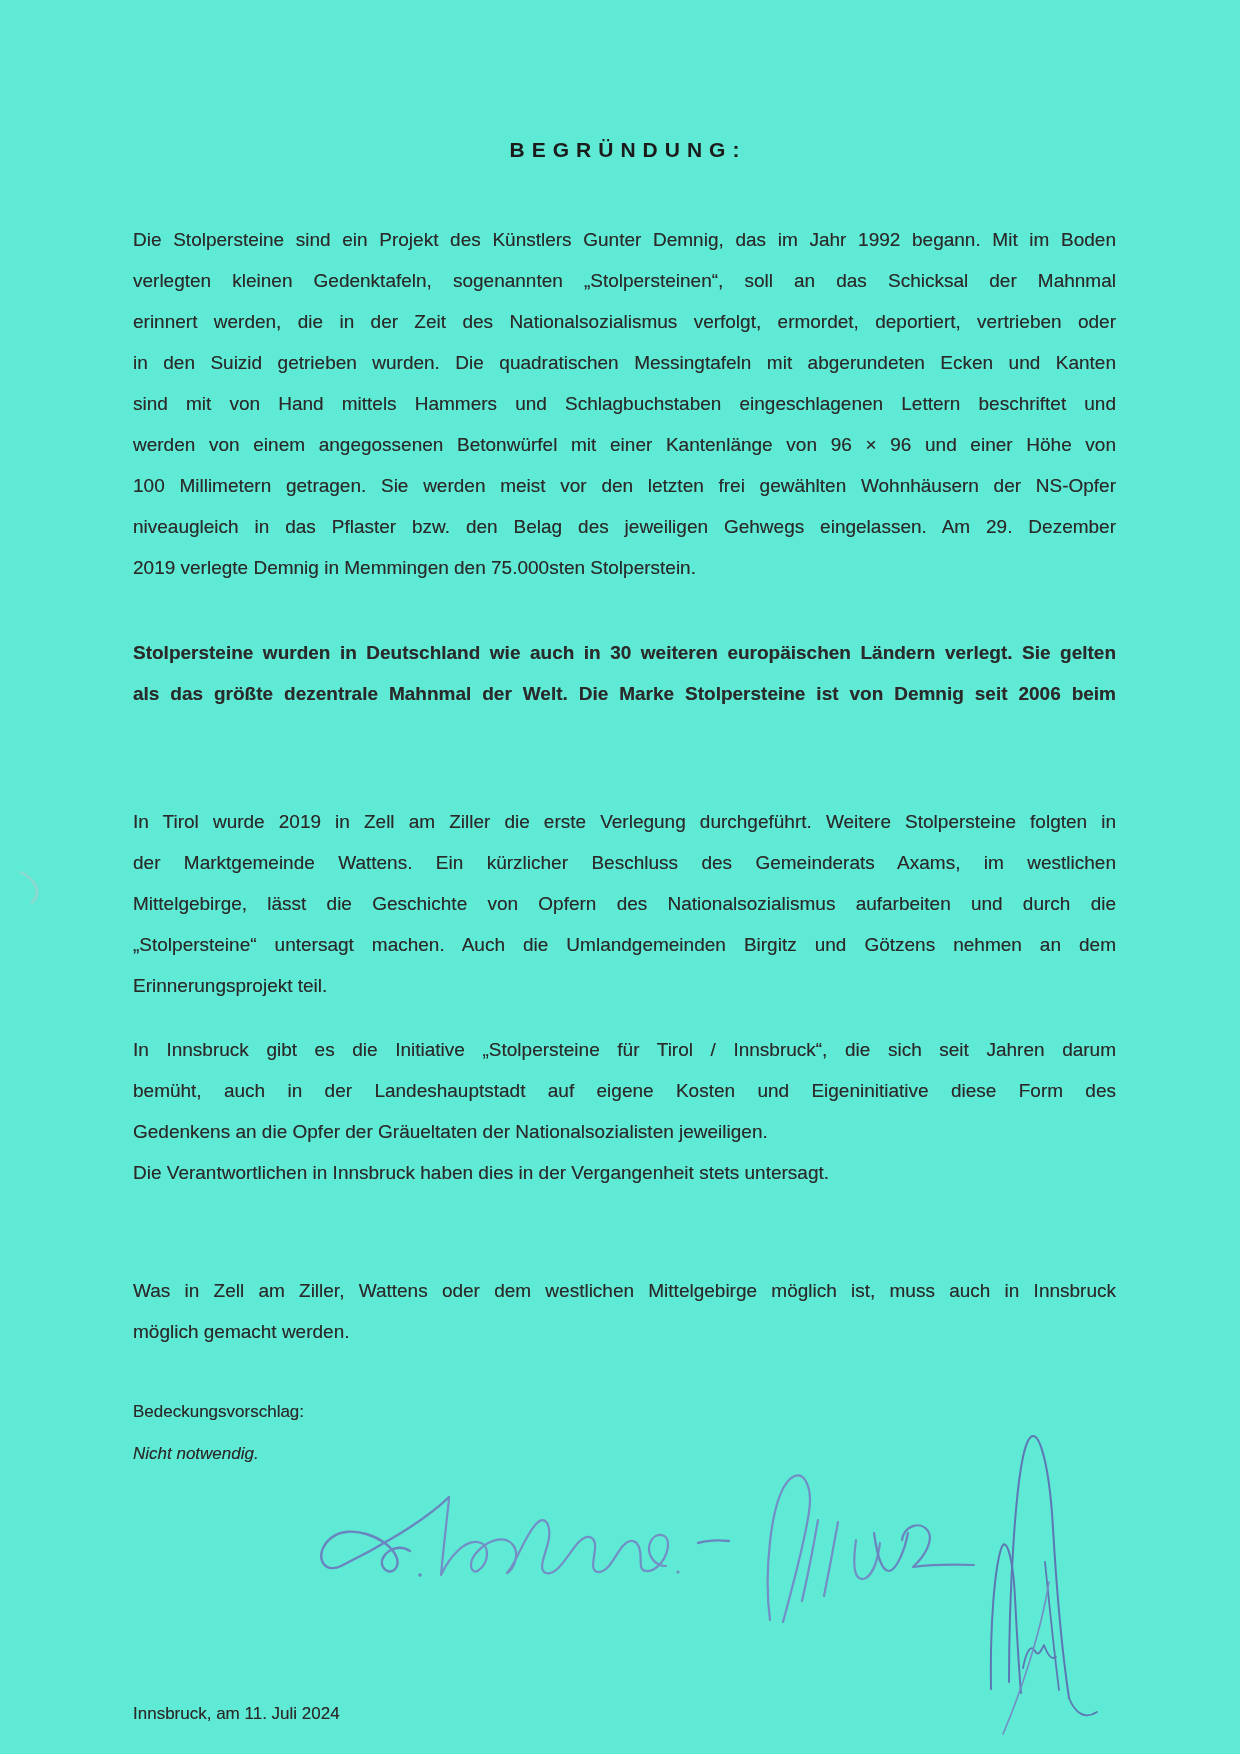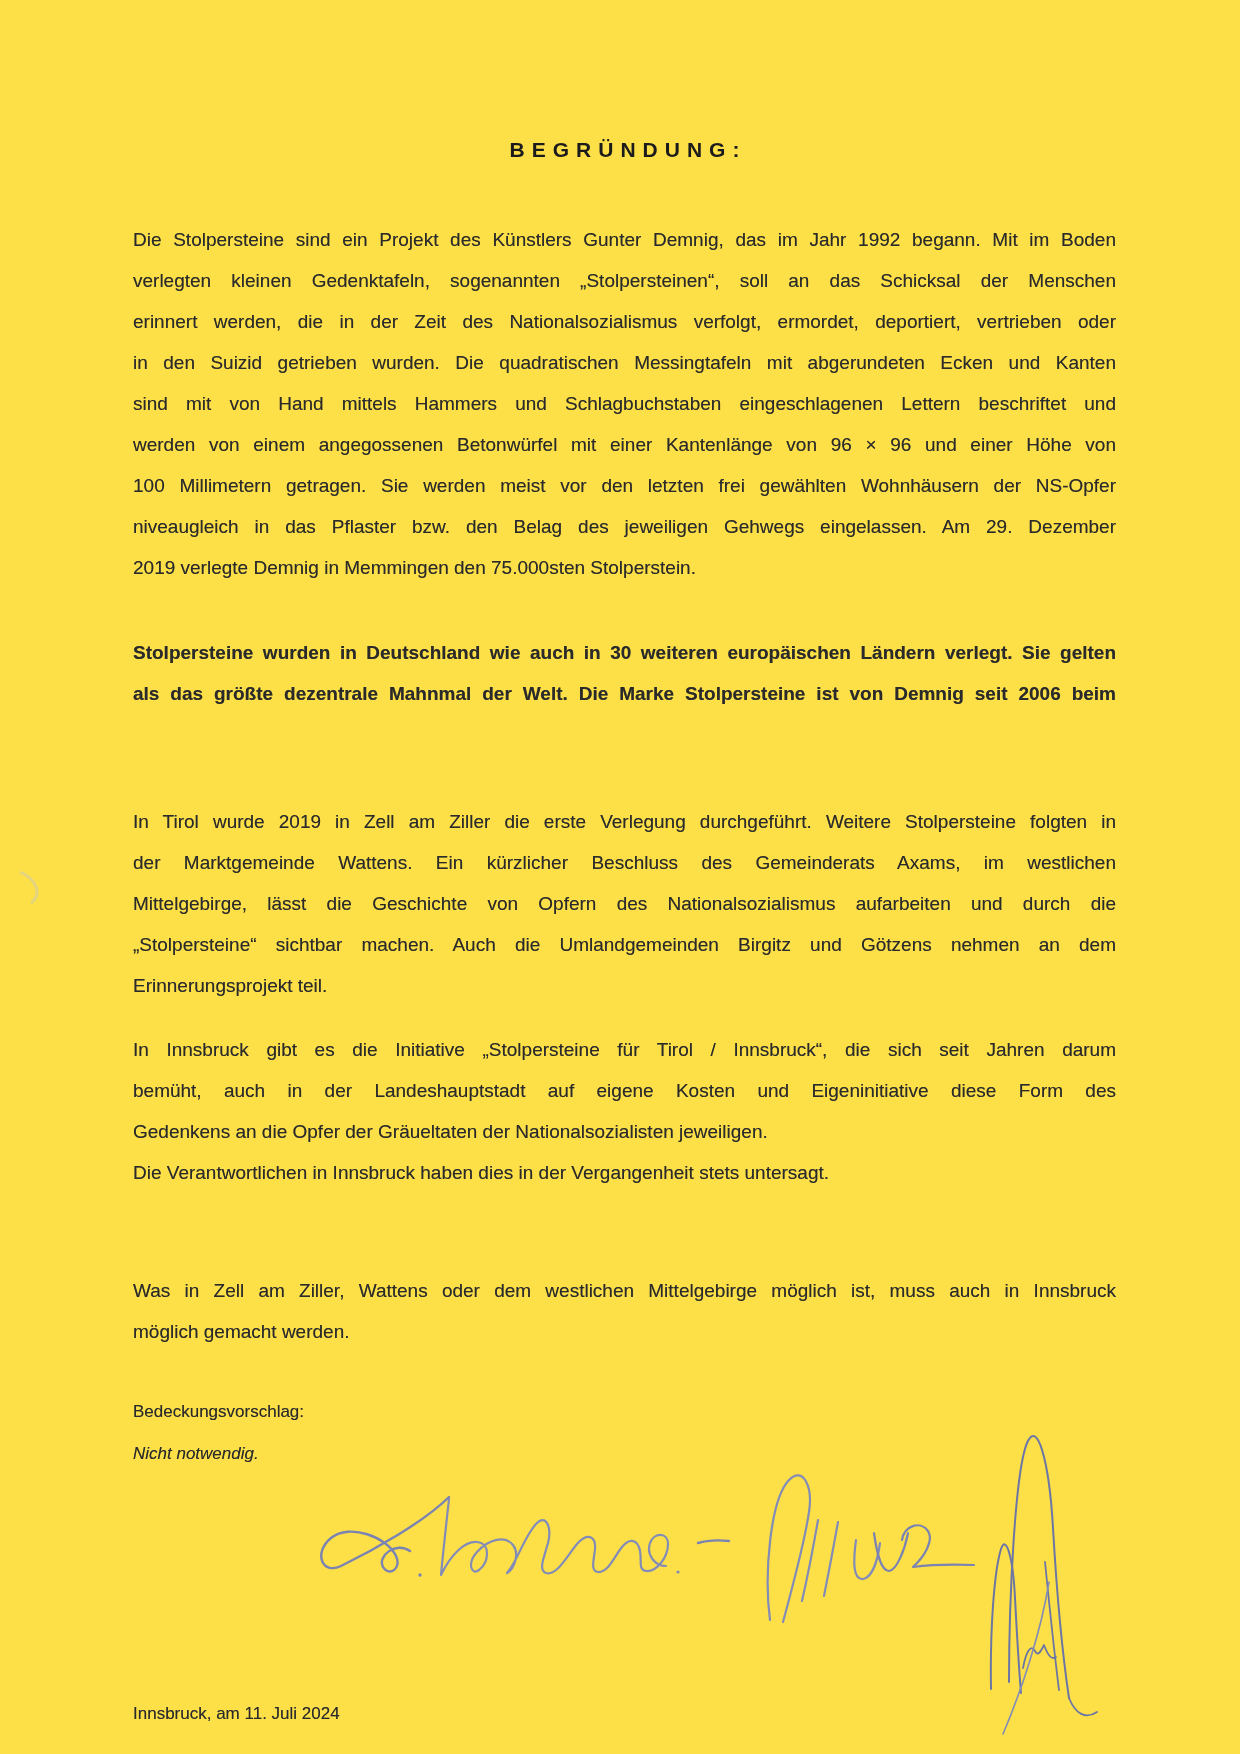--- a/index.html
+++ b/index.html
@@ -1,19 +1,19 @@
 <!DOCTYPE html>
 <html><head>
 <meta charset="utf-8">
 <style>
   html,body{margin:0;padding:0;background:#ffffff;}
   .page{
     position:relative;
     width:1240px;height:1754px;
-    background:#fde047;
+    background:#5eead4;
     font-family:"Liberation Sans",sans-serif;
     color:#262626;
     overflow:hidden;
   }
   .col{position:absolute;left:133px;width:983px;}
   .doc-title{
     top:138px;
     text-align:center;
     font-size:21px;
     font-weight:bold;
@@ -37,40 +37,40 @@
 </style>
 </head>
 <body>
 
 <div class="page">
 
   <div class="col doc-title">BEGRÜNDUNG:</div>
 
   <div class="col para p1">
     <div class="jline">Die Stolpersteine sind ein Projekt des Künstlers Gunter Demnig, das im Jahr 1992 begann. Mit im Boden</div>
-    <div class="jline">verlegten kleinen Gedenktafeln, sogenannten „Stolpersteinen“, soll an das Schicksal der Menschen</div>
+    <div class="jline">verlegten kleinen Gedenktafeln, sogenannten „Stolpersteinen“, soll an das Schicksal der Mahnmal</div>
     <div class="jline">erinnert werden, die in der Zeit des Nationalsozialismus verfolgt, ermordet, deportiert, vertrieben oder</div>
     <div class="jline">in den Suizid getrieben wurden. Die quadratischen Messingtafeln mit abgerundeten Ecken und Kanten</div>
     <div class="jline">sind mit von Hand mittels Hammers und Schlagbuchstaben eingeschlagenen Lettern beschriftet und</div>
     <div class="jline">werden von einem angegossenen Betonwürfel mit einer Kantenlänge von 96 × 96 und einer Höhe von</div>
     <div class="jline">100 Millimetern getragen. Sie werden meist vor den letzten frei gewählten Wohnhäusern der NS-Opfer</div>
     <div class="jline">niveaugleich in das Pflaster bzw. den Belag des jeweiligen Gehwegs eingelassen. Am 29. Dezember</div>
     <div class="lline">2019 verlegte Demnig in Memmingen den 75.000sten Stolperstein.</div>
   </div>
 
   <div class="col para p2">
     <div class="jline">Stolpersteine wurden in Deutschland wie auch in 30 weiteren europäischen Ländern verlegt. Sie gelten</div>
     <div class="jline">als das größte dezentrale Mahnmal der Welt. Die Marke Stolpersteine ist von Demnig seit 2006 beim</div>
   </div>
 
   <div class="col para p3">
     <div class="jline">In Tirol wurde 2019 in Zell am Ziller die erste Verlegung durchgeführt. Weitere Stolpersteine folgten in</div>
     <div class="jline">der Marktgemeinde Wattens. Ein kürzlicher Beschluss des Gemeinderats Axams, im westlichen</div>
     <div class="jline">Mittelgebirge, lässt die Geschichte von Opfern des Nationalsozialismus aufarbeiten und durch die</div>
-    <div class="jline">„Stolpersteine“ sichtbar machen. Auch die Umlandgemeinden Birgitz und Götzens nehmen an dem</div>
+    <div class="jline">„Stolpersteine“ untersagt machen. Auch die Umlandgemeinden Birgitz und Götzens nehmen an dem</div>
     <div class="lline">Erinnerungsprojekt teil.</div>
   </div>
 
   <div class="col para p4">
     <div class="jline">In Innsbruck gibt es die Initiative „Stolpersteine für Tirol / Innsbruck“, die sich seit Jahren darum</div>
     <div class="jline">bemüht, auch in der Landeshauptstadt auf eigene Kosten und Eigeninitiative diese Form des</div>
     <div class="lline">Gedenkens an die Opfer der Gräueltaten der Nationalsozialisten jeweiligen.</div>
     <div class="lline">Die Verantwortlichen in Innsbruck haben dies in der Vergangenheit stets untersagt.</div>
   </div>
 

